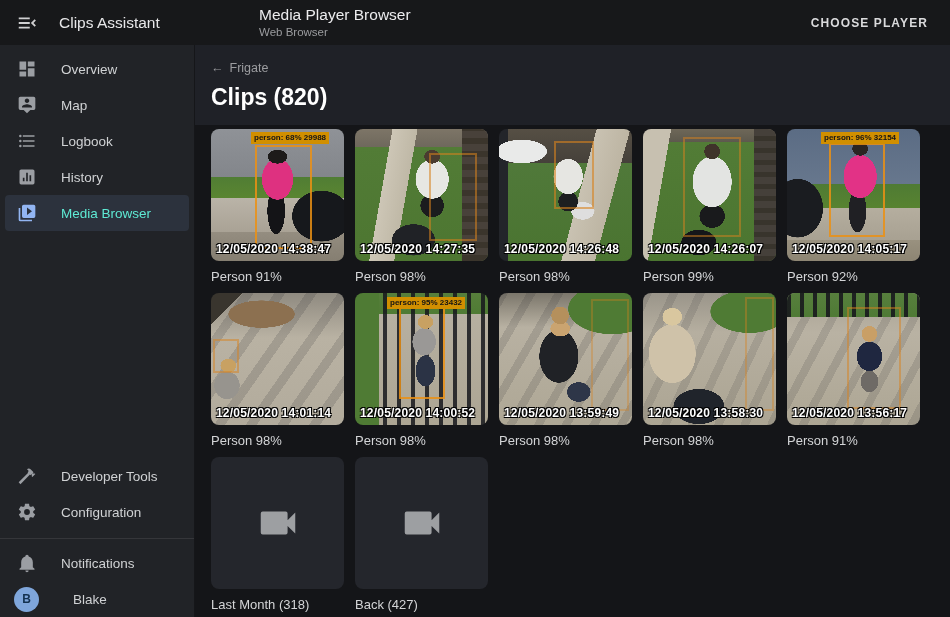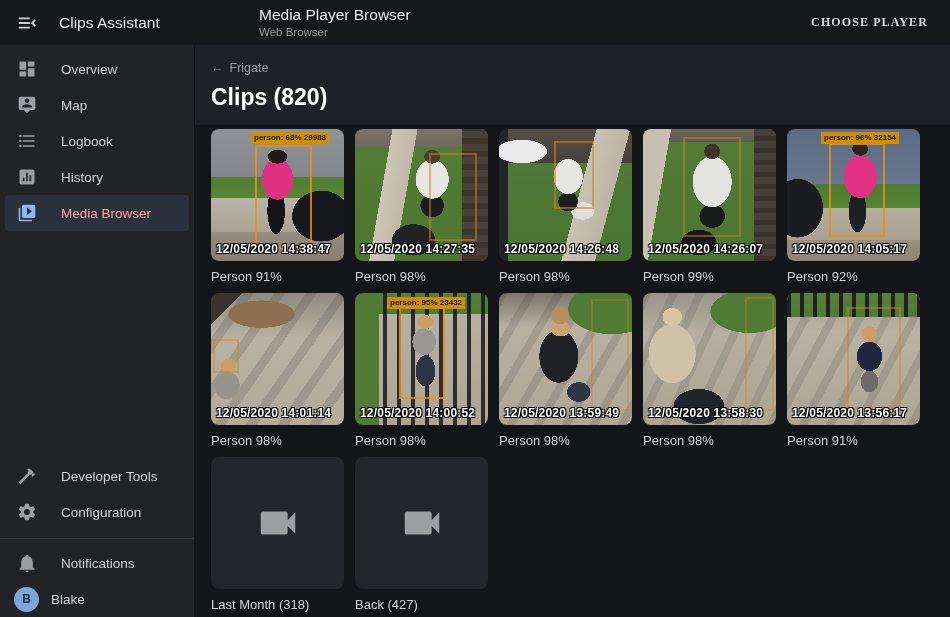--- a/index.html
+++ b/index.html
@@ -6,37 +6,37 @@
   .app{width:950px;height:617px;display:flex;flex-direction:column;overflow:hidden;}
 
   
   .appbar{height:45px;min-height:45px;background:#17181a;display:flex;align-items:center;}
   .appbar-left{width:195px;min-width:195px;display:flex;align-items:center;padding-left:15px;box-sizing:border-box;}
   .menu-toggle{width:24px;height:24px;display:flex;align-items:center;justify-content:center;cursor:pointer;}
   .app-title{margin-left:20px;font-size:15.5px;color:#e7e7e9;}
   .page-block{margin-left:64px;display:flex;flex-direction:column;line-height:1.15;}
   .page-title{font-size:15.5px;color:#ececee;}
   .page-subtitle{font-size:11.5px;color:#9b9c9f;margin-top:2px;}
-  .choose-player{margin-left:auto;margin-right:14px;font-size:12px;font-weight:700;letter-spacing:1.1px;color:#dadadc;background:none;border:none;padding:8px 8px;cursor:pointer;font-family:Liberation Serif, serif;}
+  .choose-player{margin-left:auto;margin-right:14px;font-size:12px;font-weight:700;letter-spacing:1.1px;color:#dadadc;background:none;border:none;padding:8px 8px;cursor:pointer;font-family:Liberation Sans, sans-serif;}
 
   
   .main{display:flex;flex:1;min-height:0;}
 
   
   .sidebar{width:195px;min-width:195px;background:#212327;display:flex;flex-direction:column;padding-top:6px;box-sizing:border-box;border-right:1px solid rgba(0,0,0,.35);}
   .nav-item{height:36px;display:flex;align-items:center;padding:0 10px 0 12px;margin:0 5px;border-radius:4px;font-size:13.5px;color:#d0d2d4;cursor:pointer;}
   .nav-icon{width:20px;height:20px;display:flex;align-items:center;justify-content:center;}
   .nav-icon svg{fill:#9b9ea3;}
   .nav-label{margin-left:24px;white-space:nowrap;}
-  .nav-item.active{background:#2c323d;color:#fca5a5;}
+  .nav-item.active{background:#2c323d;color:#5eead4;}
   .nav-item.active .nav-icon svg{fill:#92b5f2;}
   .sb-spacer{flex:1;}
   .sb-divider{height:1px;background:rgba(255,255,255,.09);margin:8px 0 6px;}
   .avatar{width:25px;height:25px;min-width:25px;border-radius:50%;background:#7fa6db;color:#14314f;font-size:12px;font-weight:700;display:flex;align-items:center;justify-content:center;margin-left:-3px;}
-  .avatar-label{margin-left:12px;font-size:13.5px;}
+  .avatar-label{margin-left:34px;font-size:13.5px;}
 
   
   .content{flex:1;display:flex;flex-direction:column;background:#141518;min-width:0;}
   .content-header{background:#1f2127;padding:13px 16px 14px;}
   .breadcrumb{font-size:12.5px;color:#9c9da0;cursor:pointer;display:inline-flex;align-items:center;gap:6px;}
   .content-title{font-size:23px;font-weight:700;color:#ffffff;margin-top:8px;}
   .grid-wrap{flex:1;overflow:hidden;}
   .grid{display:grid;grid-template-columns:repeat(5,133px);column-gap:11px;row-gap:9px;padding:4px 16px 8px;}
   .cell{width:133px;cursor:pointer;}
   .thumb{width:133px;height:132px;border-radius:8px;position:relative;overflow:hidden;background:#222;}

